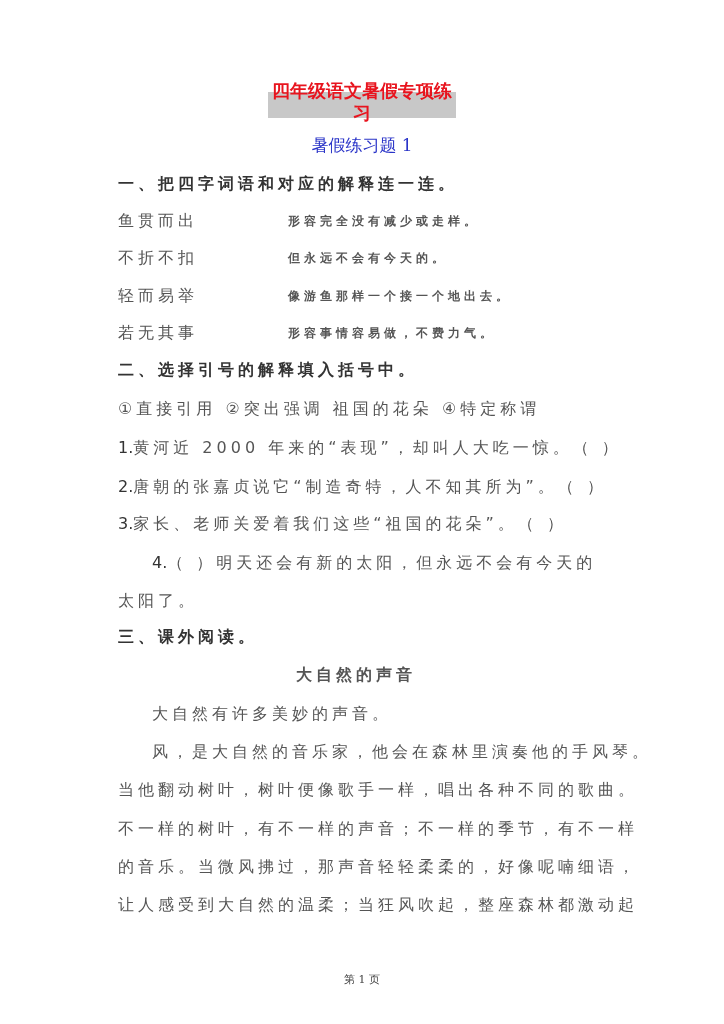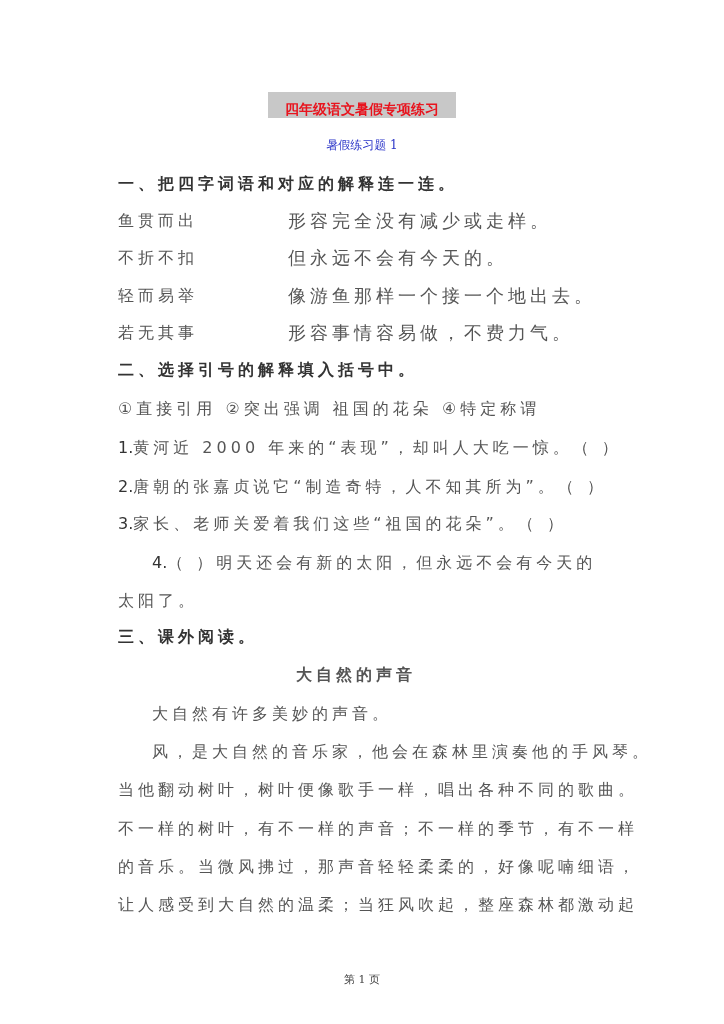--- a/index.html
+++ b/index.html
@@ -2,29 +2,29 @@
 <html><head>
 <meta charset="utf-8">
 <style>
   html, body { margin: 0; padding: 0; background: #ffffff; }
   body { width: 724px; height: 1024px; position: relative; overflow: hidden;
          font-family: "DejaVu Sans", "Liberation Sans", sans-serif; color: #555; }
   .line { position: absolute; left: 118px; font-size: 16px; line-height: 20px;
           letter-spacing: 4px; white-space: nowrap; color: #555; }
   .title-box { position: absolute; left: 268px; top: 92px; width: 188px; height: 26px;
                background: #c8c8c8; }
-  .title { position: absolute; left: 268px; top: 98px; width: 188px; text-align: center;
-           font-family: "DejaVu Serif", "Liberation Serif", serif; font-size: 14px;
+  .title { position: absolute; left: 268px; top: 80px; width: 188px; text-align: center;
+           font-family: "DejaVu Serif", "Liberation Serif", serif; font-size: 18px;
            font-weight: bold; color: #e8141e; letter-spacing: 0px; line-height: 22px; }
   .subtitle { position: absolute; left: 0; width: 724px; top: 134px; text-align: center;
-              font-family: "DejaVu Serif", "Liberation Serif", serif; font-size: 12px;
+              font-family: "DejaVu Serif", "Liberation Serif", serif; font-size: 17px;
               color: #2a34c8; line-height: 22px; }
   .heading { font-weight: bold; color: #333; }
-  .col2 { position: absolute; left: 288px; font-size: 18px; line-height: 20px;
-          letter-spacing: 4px; white-space: nowrap; color: #555; }
+  .col2 { position: absolute; left: 288px; font-size: 12px; line-height: 20px;
+          letter-spacing: 4px; white-space: nowrap; color: #555; font-weight: bold; }
   .num { color: #333; letter-spacing: 0; }
   .center { left: 0; width: 712px; text-align: center; font-weight: bold; }
   .footer { position: absolute; left: 0; width: 724px; top: 972px; text-align: center;
             font-family: "DejaVu Serif", "Liberation Serif", serif; font-size: 11px; color: #444; }
 </style>
 </head>
 <body>
 
 <div class="title-box"></div>
 <div class="title">四年级语文暑假专项练习</div>

